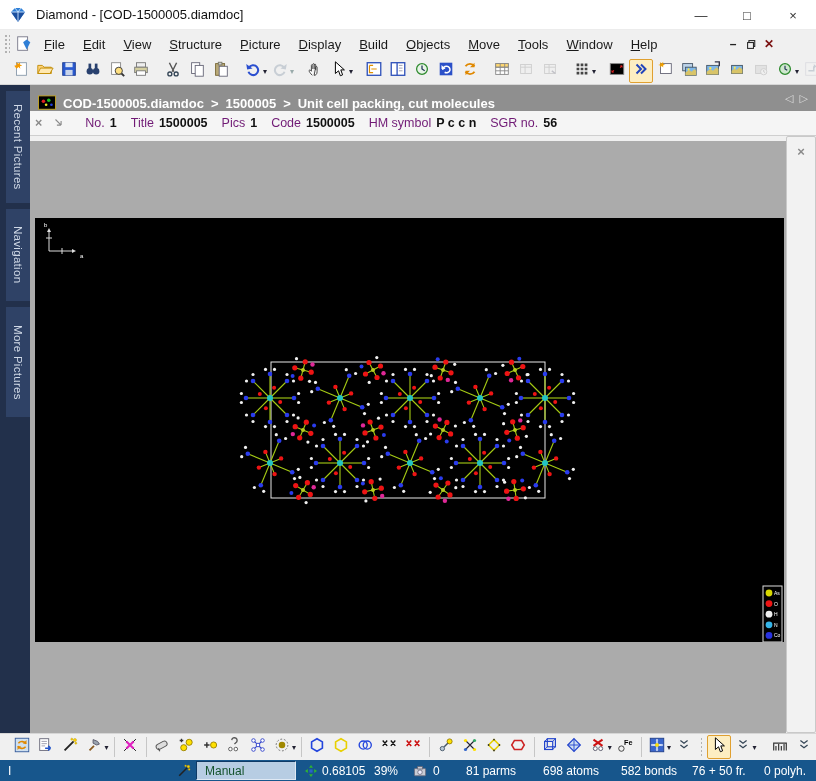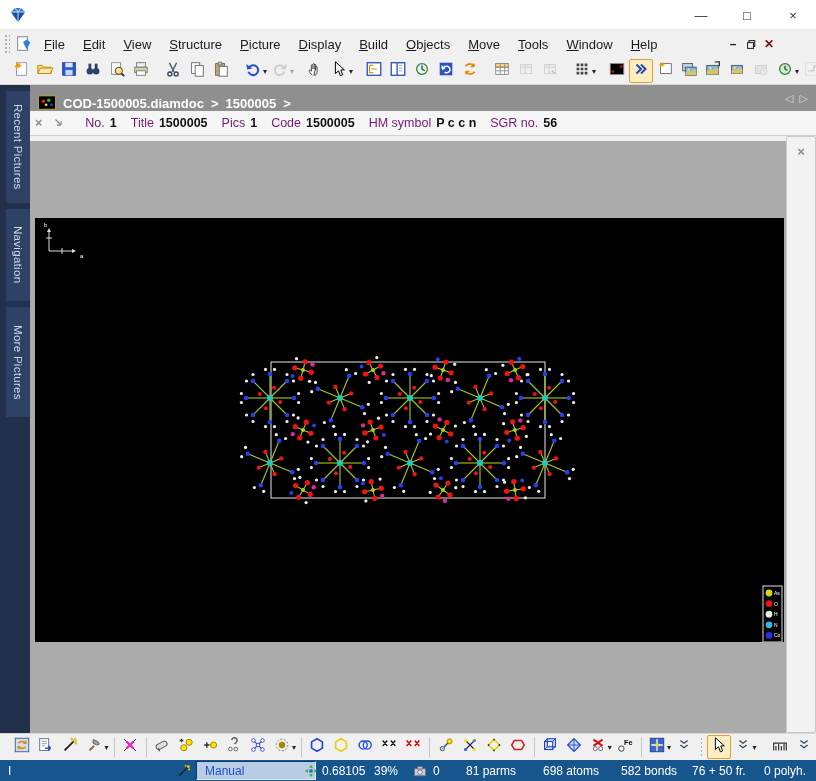--- a/index.html
+++ b/index.html
@@ -63,39 +63,40 @@
   .canvas{position:absolute;left:5px;top:82px;width:749px;height:424px;background:#000;overflow:hidden;}
   .canvas svg{display:block;}
   .rightpanel{position:absolute;left:786px;top:136px;width:30px;height:597px;background:#f2f2f2;
               border:1px solid #c9c9c9;border-radius:2px;}
   .rightpanel .closex{width:100%;text-align:center;color:#8a8a8a;font-size:13px;font-weight:bold;
                       margin-top:7px;}
   
   .statusbar{position:absolute;left:0;top:760px;width:816px;height:21px;background:#17568c;
              color:#fff;font-size:12px;}
   .statusbar .sitem{position:absolute;top:0;height:21px;display:flex;align-items:center;}
-  .manualbox{background:#b7cde3;color:#1d4ed8;border:1px solid #0e3a66;border-right-color:#dfe9f4;
+  .manualbox{background:#b7cde3;color:#14532d;border:1px solid #0e3a66;border-right-color:#dfe9f4;
              border-bottom-color:#dfe9f4;padding:0 8px;height:19px;display:flex;align-items:center;
-             width:120px;}
+             width:100px;}
   .ico18{width:18px;height:18px;display:inline-flex;}
   .ico16{width:16px;height:16px;display:inline-flex;}
 </style>
 </head>
 <body>
 
 <div class="win">
 
   <div class="titlebar">
     <span class="logo">
       <svg viewBox="0 0 20 20" width="20" height="20">
           <polygon points="3,7 7,3 13,3 17,7 10,17" fill="#2f7fd6"></polygon>
           <polygon points="3,7 17,7 10,17" fill="#1c4f9e"></polygon>
           <path d="M3 7h14M7 3l3 4 3-4M10 7v10" stroke="#cfe6ff" stroke-width="0.9" fill="none"></path>
         </svg>
     </span>
+    <span class="ttext">Diamond - [COD-1500005.diamdoc]</span>
     <div class="wbtns">
       <div class="wbtn">—</div>
       <div class="wbtn">□</div>
       <div class="wbtn">×</div>
     </div>
   </div>
 
   <div class="menubar">
     <span class="tgrip"></span>
     <span class="ico18" style="margin-right:2px">
@@ -357,20 +358,21 @@
           <circle cx="12" cy="6" r="2" fill="#20c020"></circle>
           <circle cx="9" cy="11" r="1.5" fill="#e8e820"></circle>
           <circle cx="15" cy="11" r="1.5" fill="#2040e0"></circle>
         </svg>
     </span>
     <span id="breadcrumb-parts" style="display:flex">
         <span>COD-1500005.diamdoc</span>
         <span class="sep">&gt;</span>
         <span>1500005</span>
         <span class="sep">&gt;</span>
+        <span>Unit cell packing, cut molecules</span>
       </span>
     <div class="bnav">
       <span>◁</span>
       <span>▷</span>
     </div>
   </div>
 
   <div class="infobar">
     <span class="iico" style="font-weight:bold">×</span>
     <span class="iico">

